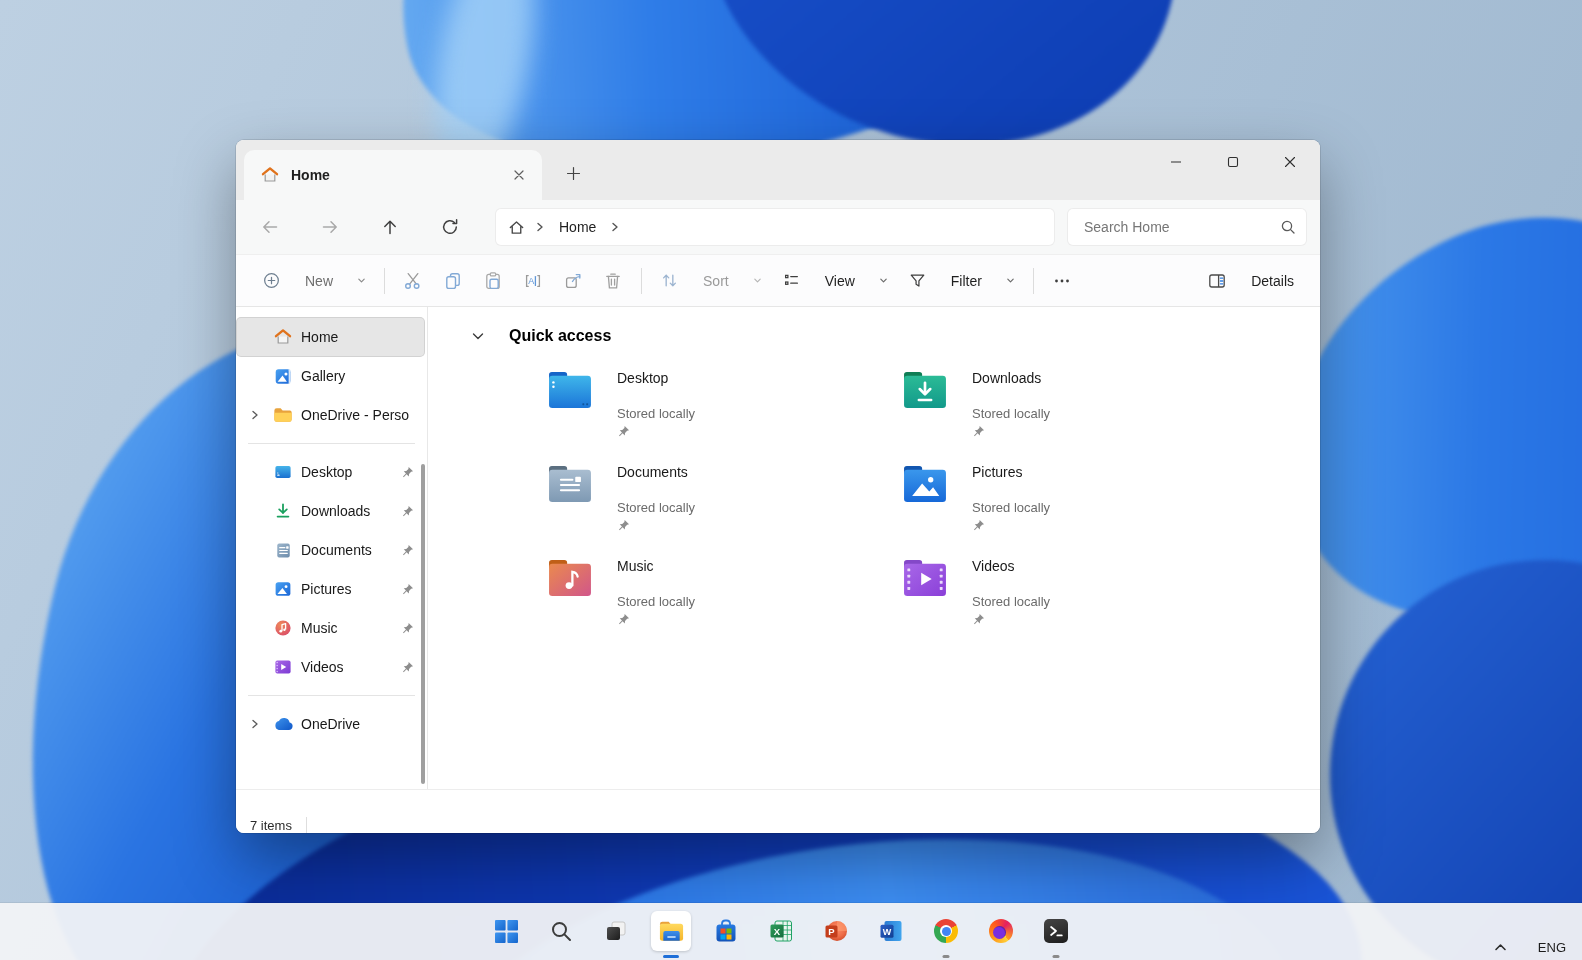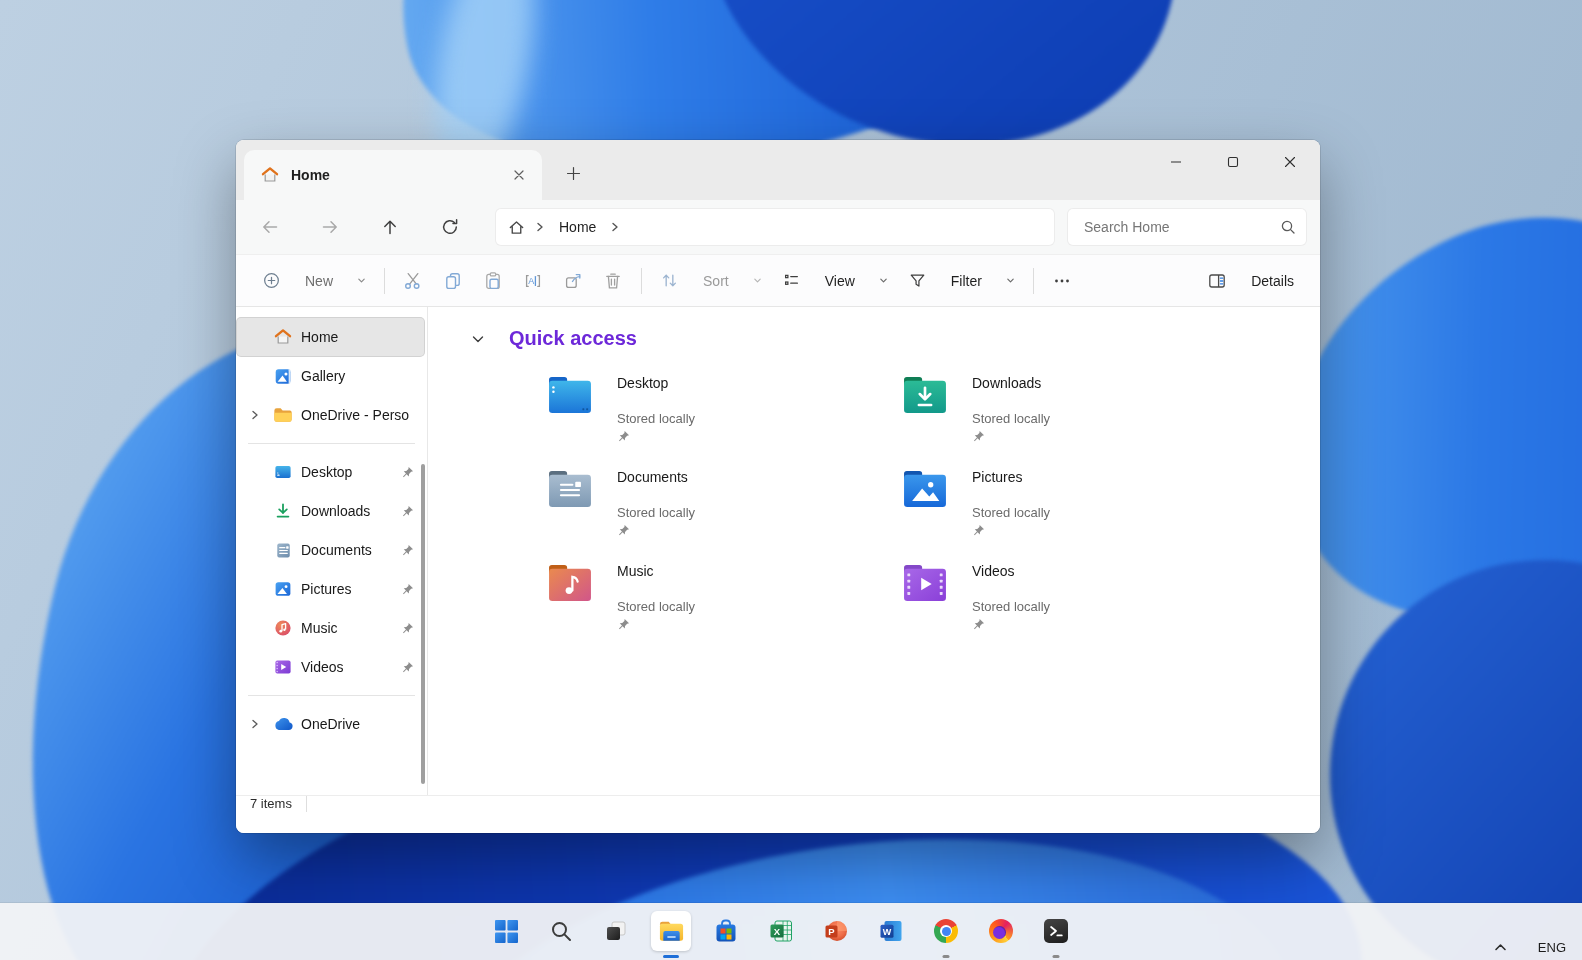--- a/index.html
+++ b/index.html
@@ -74,34 +74,34 @@
   .side-item.sel{background:#e6e6e6;box-shadow:0 0 0 1px #d2d2d2;}
   .chev-slot{width:20px;display:flex;align-items:center;justify-content:center;flex:0 0 auto;}
   .s-ico{width:22px;display:flex;align-items:center;justify-content:center;flex:0 0 auto;}
   .side-item .lbl{white-space:nowrap;overflow:hidden;flex:1;}
   .side-item .pin{flex:0 0 auto;margin-right:4px;display:flex;}
   .side-sep{height:1px;background:#e4e4e4;margin:9px 12px;}
   .side-scroll{position:absolute;right:2px;top:157px;width:4px;height:320px;background:#9f9f9f;border-radius:2px;}
 
   .content{flex:1;padding:20px 24px 0 41px;box-sizing:border-box;}
   .section-hd{display:flex;align-items:center;gap:22px;}
-  .section-title{font-size:20px;font-weight:700;color:#6d28d9;}
+  .section-title{font-size:16px;font-weight:700;color:#000000;}
   .qa-grid{margin:24px 0 0 78px;display:grid;grid-template-columns:355px 355px;row-gap:21px;}
   .tile{display:flex;gap:24px;}
   .t-ico{flex:0 0 auto;margin-top:1px;}
   .t-name{font-size:14px;color:#191919;line-height:18px;}
   .t-status{font-size:13px;color:#6b6b6b;line-height:17px;margin-top:18px;}
   .t-pin{margin-top:3px;display:inline-flex;}
   .pills-row{margin:30px 0 0 0;display:flex;align-items:center;}
   .pills-chev{width:14px;margin-left:2px;display:flex;}
   .pill{height:37px;border-radius:19px;display:flex;align-items:center;gap:10px;padding:0 20px;font-size:14.5px;font-weight:400;}
   .pill-fav{background:#1168c4;color:#fff;margin-left:15px;}
   .pill-shared{background:#f3f3f3;color:#1a1a1a;margin-left:11px;}
 
-  .statusbar{height:38px;border-top:1px solid #ededed;display:flex;align-items:flex-start;padding:0 14px;font-size:13px;color:#2b2b2b;flex:0 0 auto;background:#fff;box-sizing:border-box;}
+  .statusbar{height:44px;border-top:1px solid #ededed;display:flex;align-items:flex-end;padding:0 14px;font-size:13px;color:#2b2b2b;flex:0 0 auto;background:#fff;box-sizing:border-box;}
   .sb-sep{width:1px;height:16px;background:#dedede;margin-left:14px;}
 
   
   .taskbar{position:absolute;left:0;bottom:0;width:1582px;height:57px;background:rgba(242,243,245,.95);
     box-shadow:0 -1px 0 rgba(0,0,0,.06);z-index:10;}
   .tb-center{position:absolute;left:486px;top:8px;display:flex;gap:15px;}
   .tb-ico{width:40px;height:40px;border-radius:6px;display:flex;align-items:center;justify-content:center;position:relative;}
   .tb-ico.active{background:#fff;box-shadow:0 1px 3px rgba(0,0,0,.18);}
   .run-dash{position:absolute;bottom:-7px;left:50%;transform:translateX(-50%);width:7px;height:3px;border-radius:2px;background:#8a8a8a;}
   .run-dash.act{width:16px;background:#1e6fd8;}

